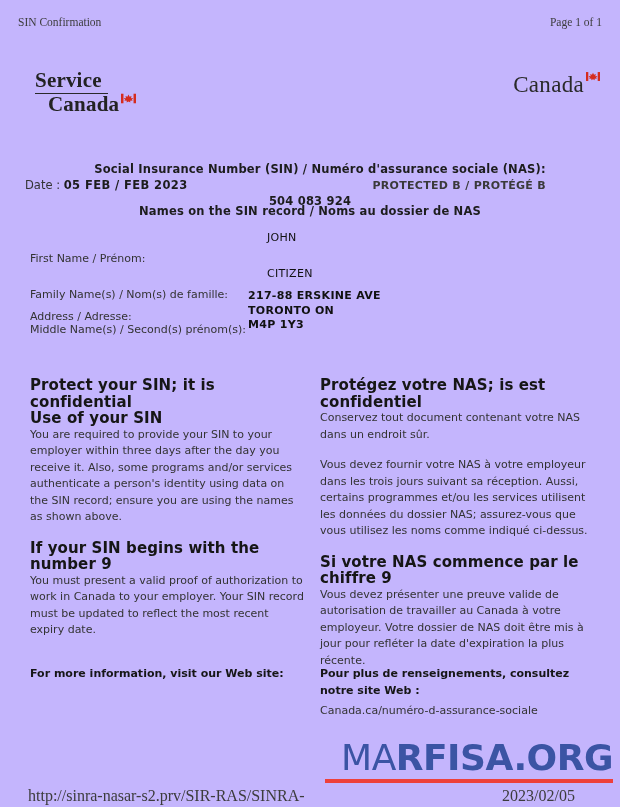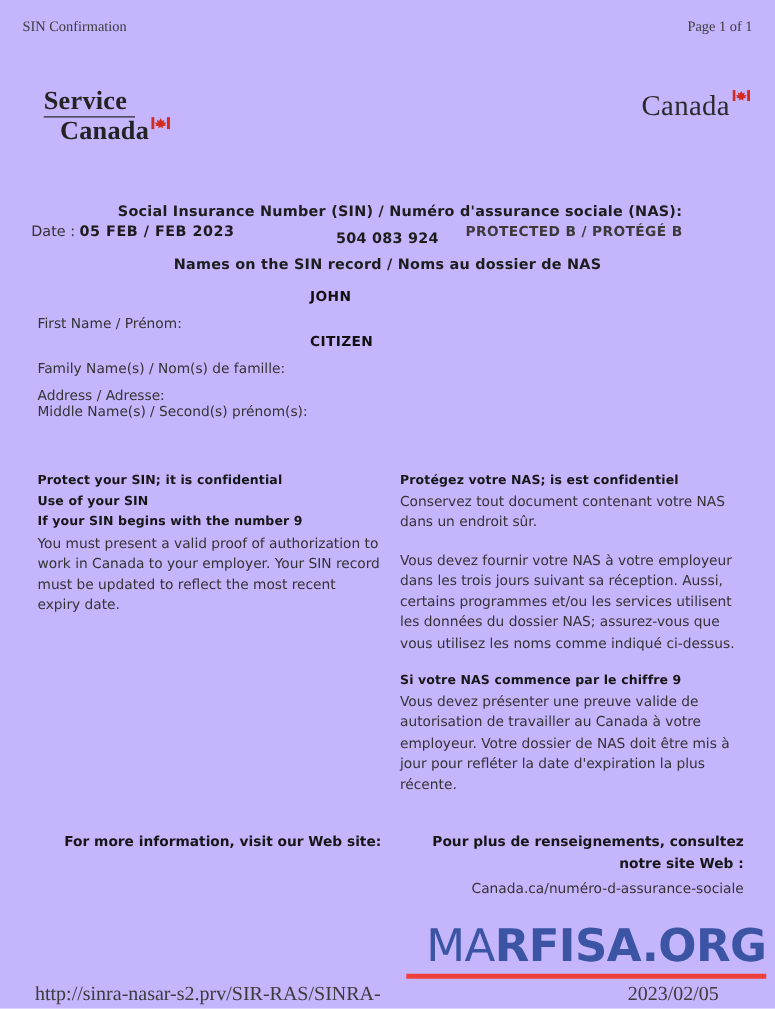--- a/index.html
+++ b/index.html
@@ -29,33 +29,33 @@
               font-size:11.5px; color:#333;margin-top:44px; }
   .date-row b { color:#1c1c1c; letter-spacing:0.4px; }
   .protected { font-weight:600; color:#3a3a3a; letter-spacing:0.3px; font-size:11px; padding-top:1px; }
 
   .center-block { position:absolute; left:0; width:620px; text-align:center; font-size:11.5px; font-weight:bold; color:#1d1d1d; letter-spacing:0.2px; }
 
   
   .fields { position:absolute; top:231px; left:30px; font-size:11px; }
   .frow { display:flex; line-height:14.5px; }
   .flabel { width:218px; color:#333;margin-top:21px; }
-  .fvalue { font-weight:bold; color:#111; letter-spacing:0.3px; }
+  .fvalue { font-weight:normal; color:#111; letter-spacing:0.3px;margin-left:19px; }
   .addr-row { position:absolute; top:289px; left:30px; display:flex; font-size:11px; }
   .addr-lines div { font-weight:bold; color:#111; line-height:14.5px; letter-spacing:0.3px; }
 
   
   .cols { position:absolute; top:377px; left:30px; width:565px; display:flex; gap:15px; }
   .col { width:292px; font-size:11px; line-height:16.5px; color:#333; }
-  .col h4 { font-size:10px; color:#161616; letter-spacing:0.1px; }
+  .col h4 { font-size:15px; color:#161616; letter-spacing:0.1px; }
   .col p { margin-bottom:14px; }
 
   
   .web-row { position:absolute; top:666px; left:30px; width:565px; display:flex; gap:15px; font-size:11px; }
-  .web-col { width:292px; line-height:16.5px;text-align:right; }
+  .web-col { width:292px; line-height:16.5px; }
   .web-col .wh { font-weight:bold; color:#161616; min-height:37px; }
   .web-col .wl { color:#333; }
 
   
   .watermark { position:absolute; top:740px; left:318px; width:295px; text-align:right; line-height:1; white-space:nowrap; }
   .wm-text { font-size:36px; letter-spacing:-0.5px; }
   .wm-light { font-weight:400; }
   .wm-bold { font-weight:700; }
   .wm-bar { margin-top:3px; height:4px; width:288px; margin-left:auto; }
 </style>
@@ -92,46 +92,52 @@
 
   <div class="date-row">
     <span>
       <span>Date :</span>
       <b>05 FEB / FEB 2023</b>
     </span>
     <span class="protected">PROTECTED B / PROTÉGÉ B</span>
   </div>
 
   <div class="center-block" style="top:162px;padding-left:20px;">Social Insurance Number (SIN) / Numéro d'assurance sociale (NAS):</div>
-  <div class="center-block" style="top:183px;">504 083 924</div>
+  <div class="center-block" style="top:194px;">504 083 924</div>
   <div class="center-block" style="top:204px;">Names on the SIN record / Noms au dossier de NAS</div>
 
   <div class="fields">
     <div class="frow">
       <span class="flabel">First Name / Prénom:</span>
       <span class="fvalue">JOHN</span>
     </div>
     <div class="frow">
       <span class="flabel">Family Name(s) / Nom(s) de famille:</span>
       <span class="fvalue">CITIZEN</span>
     </div>
     <div class="frow">
       <span class="flabel">Middle Name(s) / Second(s) prénom(s):</span>
       <span class="fvalue"></span>
     </div>
   </div>
 
   <div class="addr-row">
     <span class="flabel" style="width:218px;color:#333;">Address / Adresse:</span>
+    <span class="addr-lines">
+      <div>217-88 ERSKINE AVE</div>
+      <div>TORONTO ON</div>
+      <div>M4P 1Y3</div>
+    </span>
   </div>
 
   <div class="cols">
     <div class="col">
       <h4>Protect your SIN; it is confidential</h4>
       <h4>Use of your SIN</h4>
+      <p>You are required to provide your SIN to your employer within three days after the day you receive it. Also, some programs and/or services authenticate a person's identity using data on the SIN record; ensure you are using the names as shown above.</p>
       <h4>If your SIN begins with the number 9</h4>
       <p>You must present a valid proof of authorization to work in Canada to your employer. Your SIN record must be updated to reflect the most recent expiry date.</p>
     </div>
     <div class="col">
       <h4>Protégez votre NAS; is est confidentiel</h4>
       <p>Conservez tout document contenant votre NAS dans un endroit sûr.</p>
       <p>Vous devez fournir votre NAS à votre employeur dans les trois jours suivant sa réception. Aussi, certains programmes et/ou les services utilisent les données du dossier NAS; assurez-vous que vous utilisez les noms comme indiqué ci-dessus.</p>
       <h4>Si votre NAS commence par le chiffre 9</h4>
       <p>Vous devez présenter une preuve valide de autorisation de travailler au Canada à votre employeur. Votre dossier de NAS doit être mis à jour pour refléter la date d'expiration la plus récente.</p>
     </div>

